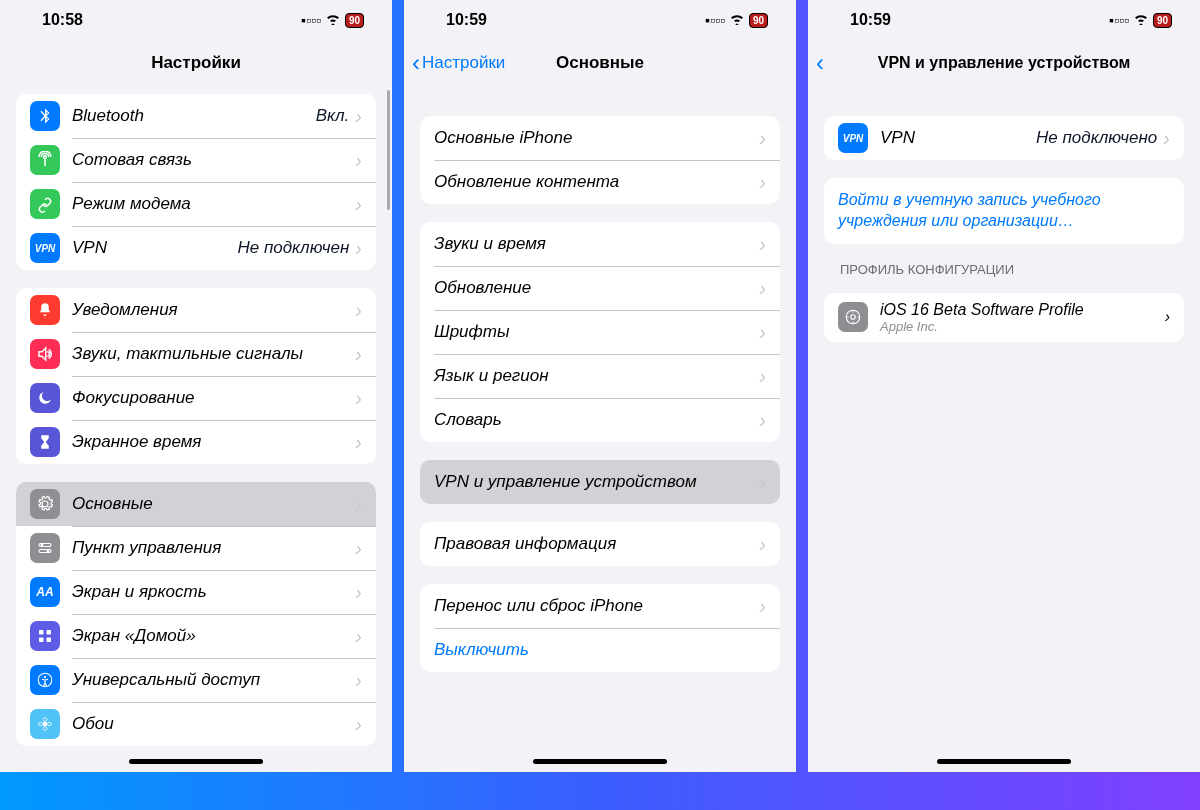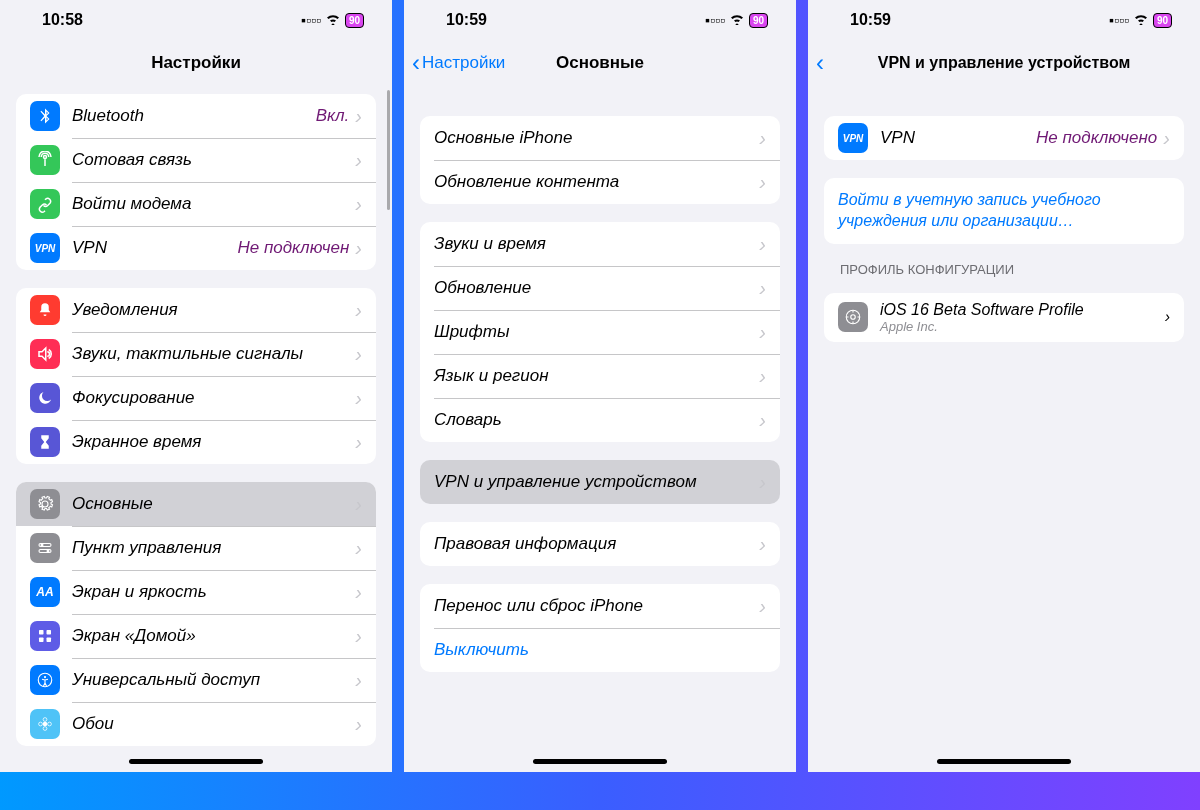--- a/index.html
+++ b/index.html
@@ -34,21 +34,21 @@
   .signal, .wifi { font-size: 14px; }
   .battery-box {
     display: inline-flex;
     align-items: center;
     gap: 2px;
     border: 1px solid #000;
     border-radius: 4px;
     padding: 1px 3px;
     font-size: 10px;
     font-weight: 700;
-    background: #d946ef;
+    background: #b91c1c;
     color: #fff;
   }
   .nav-bar {
     height: 46px;
     display: flex;
     align-items: center;
     justify-content: center;
     position: relative;
     background: #f2f2f7;
   }
@@ -109,21 +109,21 @@
     flex-shrink: 0;
   }
   .row .label {
     flex: 1;
     font-size: 17px;
     color: #000;
   }
   .row .label.blue { color: #007aff; }
   .row .detail {
     font-size: 17px;
-    color: #701a75;
+    color: #0f172a;
     margin-right: 6px;
   }
   .row .chevron {
     color: #c7c7cc;
     font-size: 20px;
     font-weight: 400;
   }
   .row.highlighted { background: #d1d1d6; }
   .scroll-indicator {
     position: absolute;
@@ -225,21 +225,21 @@
           </div>
         <span class="label">Сотовая связь</span>
         <span class="chevron">›</span>
       </div>
       <div class="row has-icon">
         <div class="icon bg-green">
             <svg class="svg-icon" viewBox="0 0 24 24">
               <path d="M10 14a4 4 0 005.6 0l3-3a4 4 0 00-5.6-5.6l-1 1m2 7a4 4 0 00-5.6 0l-3 3a4 4 0 005.6 5.6l1-1" stroke="#fff" stroke-width="2" fill="none"></path>
             </svg>
           </div>
-        <span class="label">Войти модема</span>
+        <span class="label">Режим модема</span>
         <span class="chevron">›</span>
       </div>
       <div class="row has-icon">
         <div class="icon bg-blue" style="font-size:10px;">VPN</div>
         <span class="label">VPN</span>
         <span class="detail">Не подключен</span>
         <span class="chevron">›</span>
       </div>
     </div>
 

